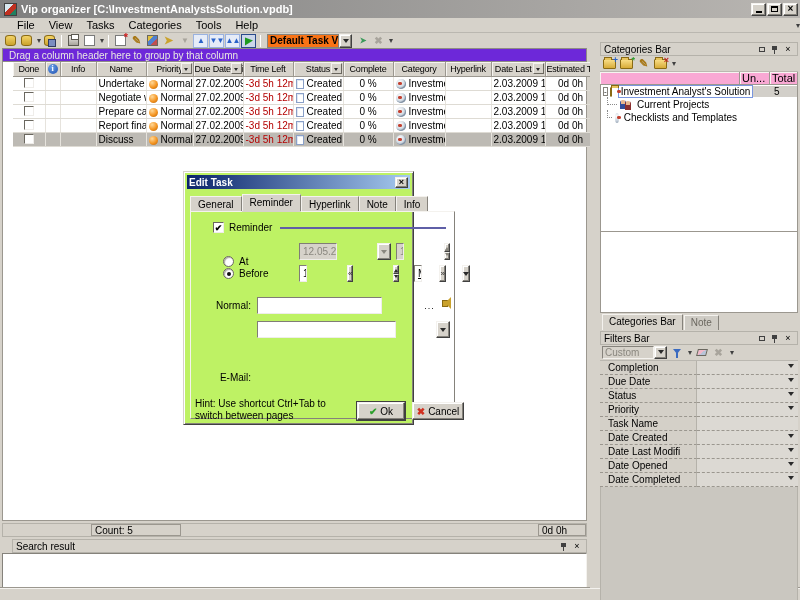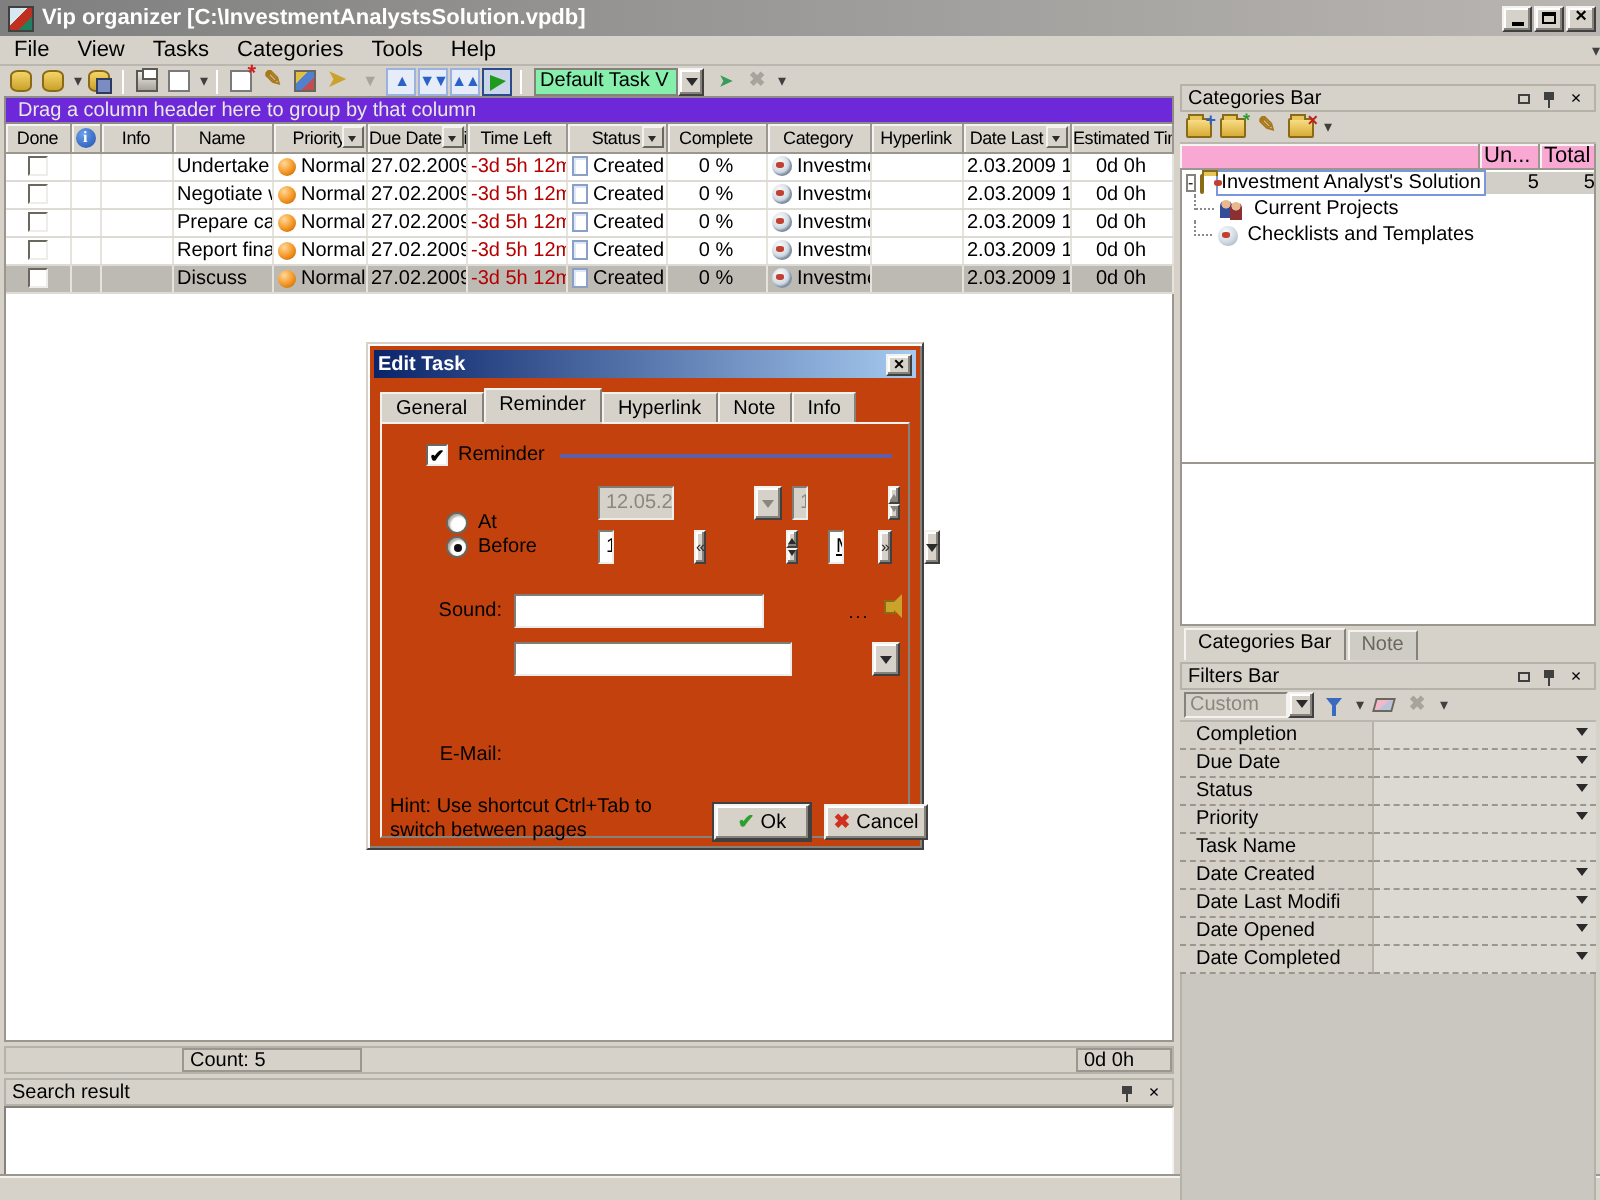--- a/index.html
+++ b/index.html
@@ -1,19 +1,19 @@
 <!DOCTYPE html>
 <html><head>
 <meta charset="utf-8">
 <style>
   * { margin:0; padding:0; box-sizing:border-box; }
   html,body { width:800px; height:600px; overflow:hidden; }
   body { font-family:"Liberation Sans", sans-serif; font-size:11px; color:#000; }
   #app { position:relative; width:800px; height:600px; background:#d6d2ca; overflow:hidden; }
-  .abs { position:absolute; }
+  .abs { position:absolute;padding-left:10px; }
   .btn3 { background:#d6d2ca; border:1px solid; border-color:#f4f2ee #404040 #404040 #f4f2ee; box-shadow:inset -1px -1px 0 #85827b, inset 1px 1px 0 #fff; }
   .tri-d { display:inline-block; width:0; height:0; border:3px solid transparent; border-top:4px solid #2a2a2a; margin-top:4px; }
   .tri-u8 { display:inline-block; width:0; height:0; border:2px solid transparent; border-bottom:3px solid #2a2a2a; }
   .tri-d8 { display:inline-block; width:0; height:0; border:2px solid transparent; border-top:3px solid #2a2a2a; }
 
   
   .titlebar { left:0; top:0; width:800px; height:18px; background:linear-gradient(90deg,#7f7f7f,#b9b6b2); display:flex; align-items:center; padding:0 2px; }
   .appicon { width:13px; height:13px; margin:0 4px 0 2px; background:linear-gradient(135deg,#d8e8f0 0 40%, #c03020 40% 70%, #208060 70%); border:1px solid #404040; }
   .titletext { color:#fff; font-weight:bold; flex:1; white-space:nowrap; overflow:hidden; }
   .tbtn { width:15px; height:13px; margin-left:1px; display:flex; align-items:center; justify-content:center; font-size:9px; line-height:1; }
@@ -38,21 +38,21 @@
   .ic-page.star::after { content:"*"; position:absolute; right:-3px; top:-4px; color:#d02020; font-weight:bold; font-size:11px; }
   .ic-pencil { color:#a87818; font-size:11px; font-weight:bold; }
   .ic-palette { background:linear-gradient(135deg,#e0c040 0 33%,#5080d0 33% 66%,#c05050 66%); border:1px solid #6a665e; }
   .ic-hand { color:#caa22c; font-size:11px; font-weight:bold; }
   .bluearr { color:#2a62c8; font-size:8px; font-weight:bold; letter-spacing:-1px; }
   .dis { color:#a8a49c; }
   .boxed { border:1px solid #9ab2e0; background:#e6ecf8; }
   .pressed { border:1px solid #2a4a8a; background:#ccd6ea; }
   .ic-flag { width:0; height:0; border-left:8px solid #1e9a1e; border-top:4px solid transparent; border-bottom:4px solid transparent; transform:skewY(-8deg); }
   .tcombo { display:flex; align-items:center; height:14px; margin:0 2px; }
-  .tcombo .cval { width:72px; height:14px; background:#86efac; border:1px solid #85827b; padding:0 2px; font-size:10px; white-space:nowrap; overflow:hidden; display:flex; align-items:center;}
+  .tcombo .cval { width:72px; height:14px; background:#f97316; border:1px solid #85827b; padding:0 2px; font-size:10px; white-space:nowrap; overflow:hidden; display:flex; align-items:center;font-weight:bold;}
   .cbtn { width:13px; height:14px; display:flex; align-items:center; justify-content:center; }
   .ovf { margin-left:2px; font-size:8px; color:#404040; }
 
   
   .groupbar { left:2px; top:48px; width:585px; height:14px; background:#6d28d9; color:#e9e7e2; display:flex; align-items:center; padding-left:6px; font-size:10px; border:1px solid #8f8c85; }
   .listwrap { left:2px; top:62px; width:585px; height:459px; background:#fff; border:1px solid #9b978f; border-top:none; }
   table.grid { border-collapse:collapse; table-layout:fixed; width:583px; font-size:10px; }
   table.grid th { height:14px; background:#d7d3cb; font-weight:normal; font-size:9px; letter-spacing:-0.2px; text-align:center; border-right:1px solid #9b978f; border-bottom:1px solid #9b978f; box-shadow:inset 1px 1px 0 #f6f4f0; overflow:hidden; white-space:nowrap; position:relative; padding:0 1px; }
   table.grid td { height:14px; border-right:1px solid #e6e3dd; border-bottom:1px solid #dedbd4; overflow:hidden; white-space:nowrap; padding:0 2px; vertical-align:middle; }
   tr.active td { background:#bdbab4; }
@@ -119,21 +119,21 @@
   .fcombo .cval { width:52px; background:#d6d2ca; border:1px solid; border-color:#85827b #f4f2ee #f4f2ee #85827b; color:#8a877f; font-size:10px; padding:0 2px; overflow:hidden; }
   .funnel { width:0; height:0; border:4px solid transparent; border-top:5px solid #3a6ac0; margin-top:2px; position:relative; }
   .funnel::after { content:""; position:absolute; left:-1px; top:-1px; width:2px; height:5px; background:#3a6ac0; }
   .eraser { width:10px; height:7px; background:linear-gradient(135deg,#f0b8c8 50%,#b8c4d8 50%); border:1px solid #6a675f; transform:skewX(-15deg); }
   .frow { display:flex; height:14px; font-size:10px; }
   .flabel { width:97px; padding:1px 0 0 8px; border-bottom:1px dashed #9b978f; border-right:1px solid #b5b2aa; background:#d4d0c8; overflow:hidden; white-space:nowrap; }
   .fval { flex:1; border-bottom:1px dashed #9b978f; background:#dcd9d3; display:flex; align-items:center; justify-content:flex-end; padding-right:4px; }
   .fgray { background:#cac7c0; flex:1; border:1px solid #b5b2aa; border-top:none; }
 
   
-  .dialog { left:183px; top:171px; width:279px; height:254px; background:#c2410c; border:1px solid; border-color:#d6d2ca #404040 #404040 #d6d2ca; box-shadow:inset 1px 1px 0 #fff, inset -1px -1px 0 #85827b; z-index:50; }
+  .dialog { left:183px; top:171px; width:231px; height:254px; background:#bef264; border:1px solid; border-color:#d6d2ca #404040 #404040 #d6d2ca; box-shadow:inset 1px 1px 0 #fff, inset -1px -1px 0 #85827b; z-index:50; }
   .dtitle { position:absolute; left:3px; top:3px; right:3px; height:14px; background:linear-gradient(90deg,#0a246a,#a6caf0); display:flex; align-items:center; padding:0 2px; }
   .dtitle .dtext { color:#fff; font-weight:bold; font-size:10px; flex:1; }
   .dclose { width:13px; height:11px; font-size:9px; font-weight:bold; display:flex; align-items:center; justify-content:center; }
   .dtabs { position:absolute; left:6px; top:22px; right:6px; height:17px; display:flex; align-items:flex-end; }
   .dtab { padding:2px 7px; font-size:10px; border:1px solid; border-color:#f4f2ee #85827b #d6d2ca #f4f2ee; border-bottom:none; background:#d6d2ca; margin-right:0; height:15px; }
   .dtab.active { height:17px; position:relative; z-index:2; box-shadow:0 1px 0 #d6d2ca; font-weight:normal; }
   .dbody { position:absolute; left:6px; top:39px; width:265px; height:208px; border:1px solid; border-color:#f4f2ee #85827b #85827b #f4f2ee; }
   .drow { position:absolute; display:flex; align-items:center; }
   .ckbox { width:11px; height:11px; background:#fff; border:1px solid; border-color:#6a675f #efedea #efedea #6a675f; text-align:center; font-size:9px; line-height:10px; font-weight:bold; }
   .remline { height:2px; background:#5f5fa7; flex:1; margin-left:8px; }
@@ -747,21 +747,21 @@
         <div class="nav btn3">»</div>
       </div>
       <div class="dcombo white" style="position:absolute; left:223px; top:53px; width:54px;text-decoration:underline;">
         <div class="dval">Minutes</div>
         <div class="dbtn btn3">
             <span class="tri-d"></span>
           </div>
       </div>
 
       <div class="drow" style="left:0; top:88px; width:60px; justify-content:flex-end;">
-        <span class="lbl">Sound:</span>
+        <span class="lbl">Normal:</span>
       </div>
       <div class="dcombo white" style="position:absolute; left:66px; top:85px; width:180px;">
         <div class="dval"></div>
         <div class="dbtn" style="width:15px">
             <span class="dots">...</span>
           </div>
       </div>
       <div class="speaker" style="position:absolute; left:248px; top:85px;"></div>
 
       <div class="drow" style="left:0; top:112px; width:60px; justify-content:flex-end;margin-top:48px;">

